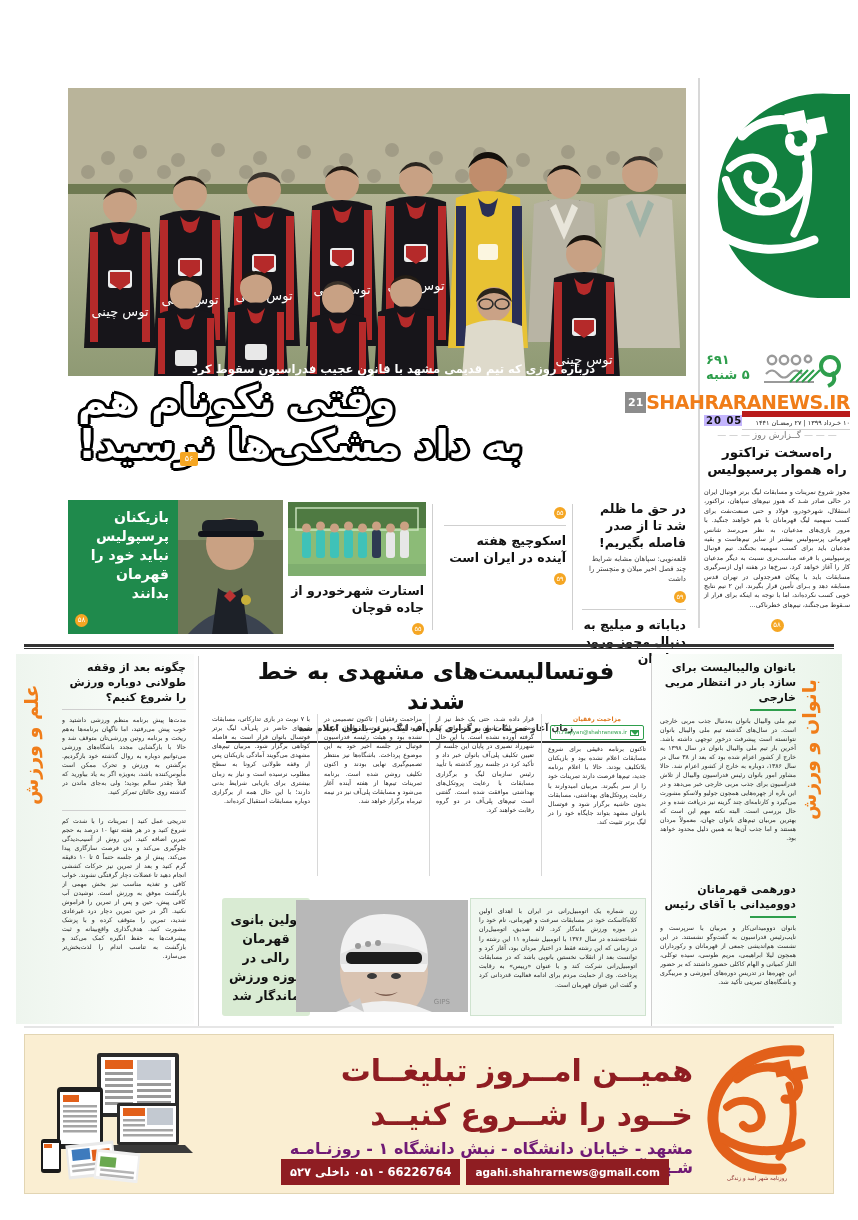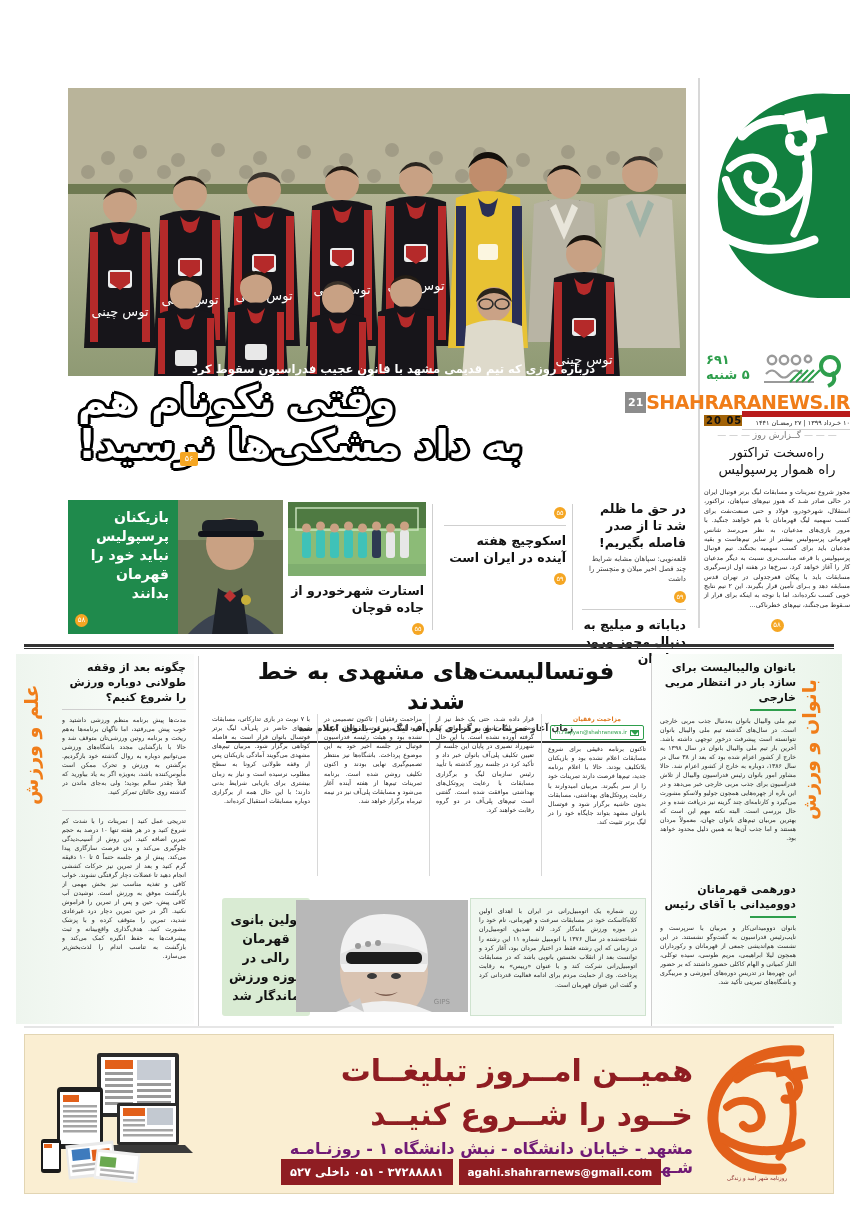--- a/index.html
+++ b/index.html
@@ -41,36 +41,36 @@
     display:flex;align-items:center;justify-content:center;font-weight:bold;
     flex:0 0 auto; order:2;
   }
   .site-url {
     color:#f07d19; font-size:19px; font-weight:bold; letter-spacing:-0.5px;
     font-family:"DejaVu Sans","Liberation Sans",sans-serif; order:1; flex:1 1 auto;
     text-align:right; line-height:21px;
   }
   .brand-row3 { position:relative; height:14px; display:flex; align-items:center; }
   .dualnum {
-    font-size:10px;color:#111;background:#a16207;border:0;font-weight:bold;
+    font-size:10px;color:#111;background:#c4b5fd;border:0;font-weight:bold;
     order:2; flex:0 0 auto; padding-left:2px; letter-spacing:1px;
   }
   .dateline {
     font-size:6.5px; color:#222; order:1; flex:1 1 auto; text-align:right;
     border-top:6px solid #b91c1c; border-bottom:1px solid #cfcfcf; line-height:12px;
   }
 
   .dayreport {
     position:absolute; right:8px; top:430px; width:146px; text-align:center;
     color:#7a7a7a; font-size:9px; letter-spacing:1px;
   }
   .dayreport .dash { color:#bdbdbd; }
   .side-headline {
     position:absolute; right:8px; top:444px; width:146px;
-    text-align:center; font-size:13.5px; font-weight:normal; color:#111; line-height:17px;
+    text-align:center; font-size:13.5px; font-weight:bold; color:#111; line-height:17px;
   }
   .side-body {
     position:absolute; right:8px; top:488px; width:146px;
     font-size:6.4px; line-height:9.4px; color:#222; text-align:justify;
   }
   .side-badge {
     position:absolute; right:8px; top:612px; width:146px; text-align:center;
   }
   .side-badge span { display:inline-block; width:13px;height:13px;border-radius:50%;
     background:#f5a623; color:#fff; font-size:7px; line-height:13px; }
@@ -720,21 +720,21 @@
       <div class="ad-logo-cap">روزنامه شهر امید و زندگی</div>
     </div>
 
     <div class="ad-head">
       <div>همیــن امــروز تبلیغــات</div>
       <div>خــود را شــروع کنیــد</div>
     </div>
     <div class="ad-sub">مشهد - خیابان دانشگاه - نبش دانشگاه ۱ - روزنـامـه شـهـرآرا - طبقه دوم</div>
     <div class="ad-contact">
       <div class="ad-pill en">agahi.shahrarnews@gmail.com</div>
-      <div class="ad-pill">۳۷۲۸۸۸۸۱ - ۰۵۱ داخلی ۵۲۷</div>
+      <div class="ad-pill">66226764 - ۰۵۱ داخلی ۵۲۷</div>
     </div>
 
     <div class="ad-devices">
       <svg viewBox="0 0 200 136">
 
         <rect x="58" y="6" width="82" height="64" rx="3" fill="#2b2b2b"></rect>
         <rect x="62" y="10" width="74" height="56" fill="#ffffff"></rect>
         <rect x="66" y="13" width="28" height="9" fill="#e2601a"></rect>
         <g fill="#9a9a9a">
             <rect x="66" y="25" width="28" height="3"></rect>

